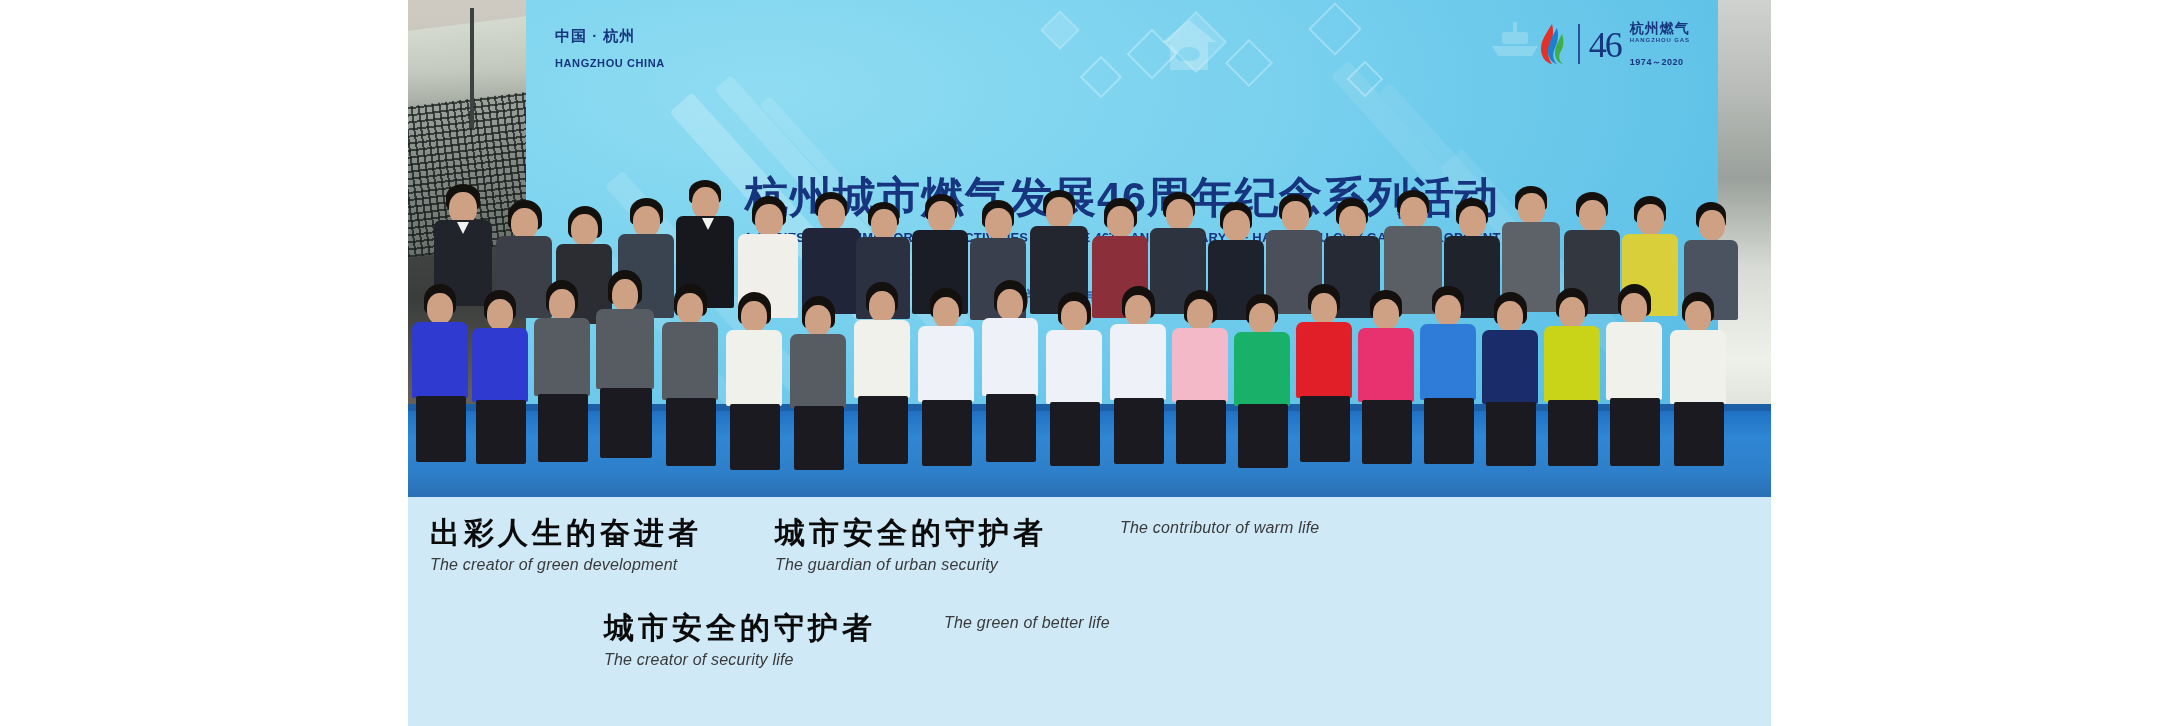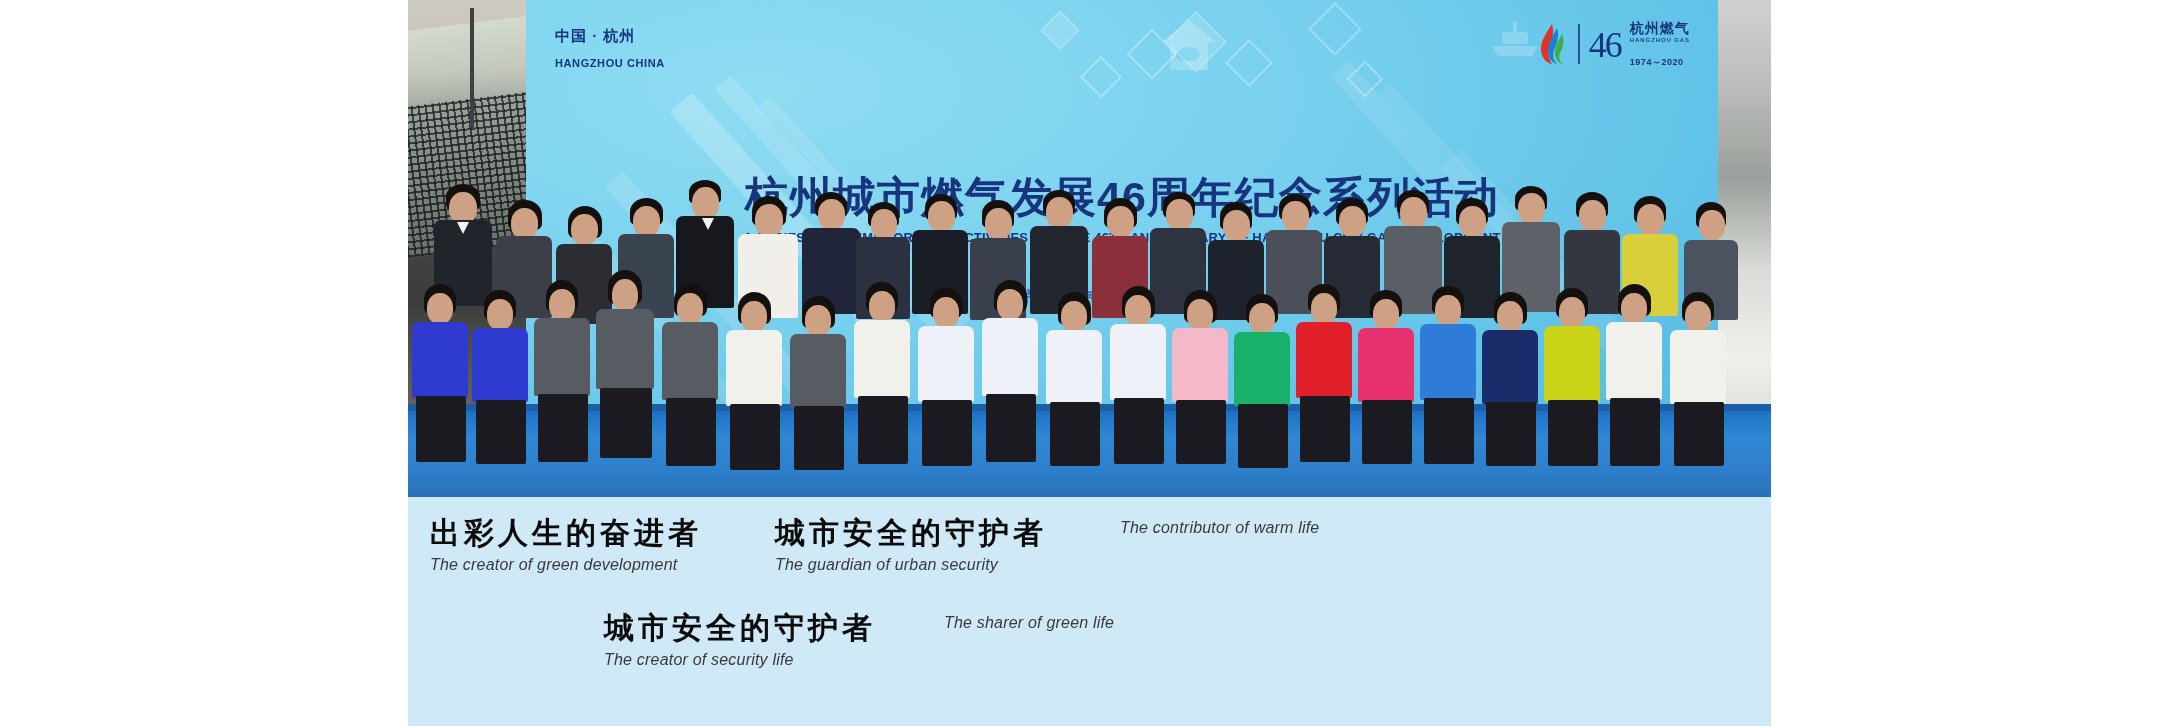--- a/index.html
+++ b/index.html
@@ -642,19 +642,19 @@
           <div class="en">The contributor of warm life</div>
         </div>
       </div>
 
       <div class="slogan-row row-bottom">
         <div class="slogan">
           <div class="cn">城市安全的守护者</div>
           <div class="en">The creator of security life</div>
         </div>
         <div class="slogan">
-          <div class="en">The sharer of green life</div>
+          <div class="en">The green of better life</div>
         </div>
       </div>
 
     </div>
   </div>
 </div>
 
 </body></html>

